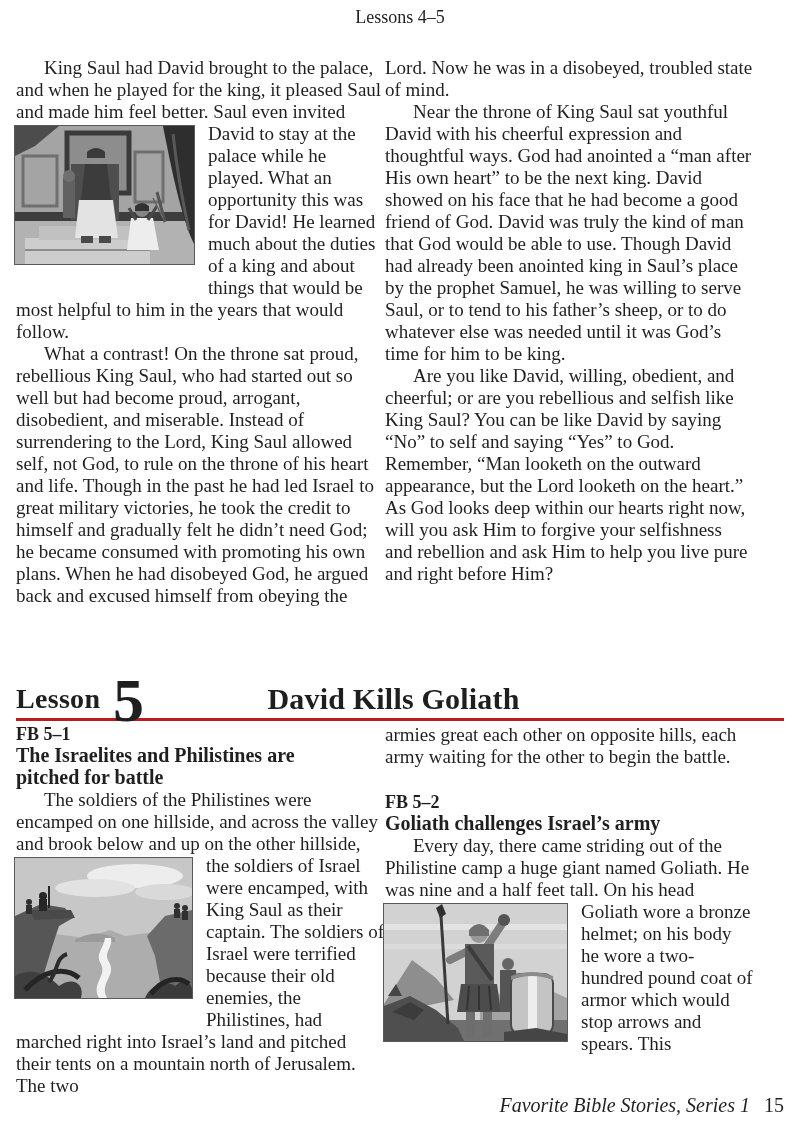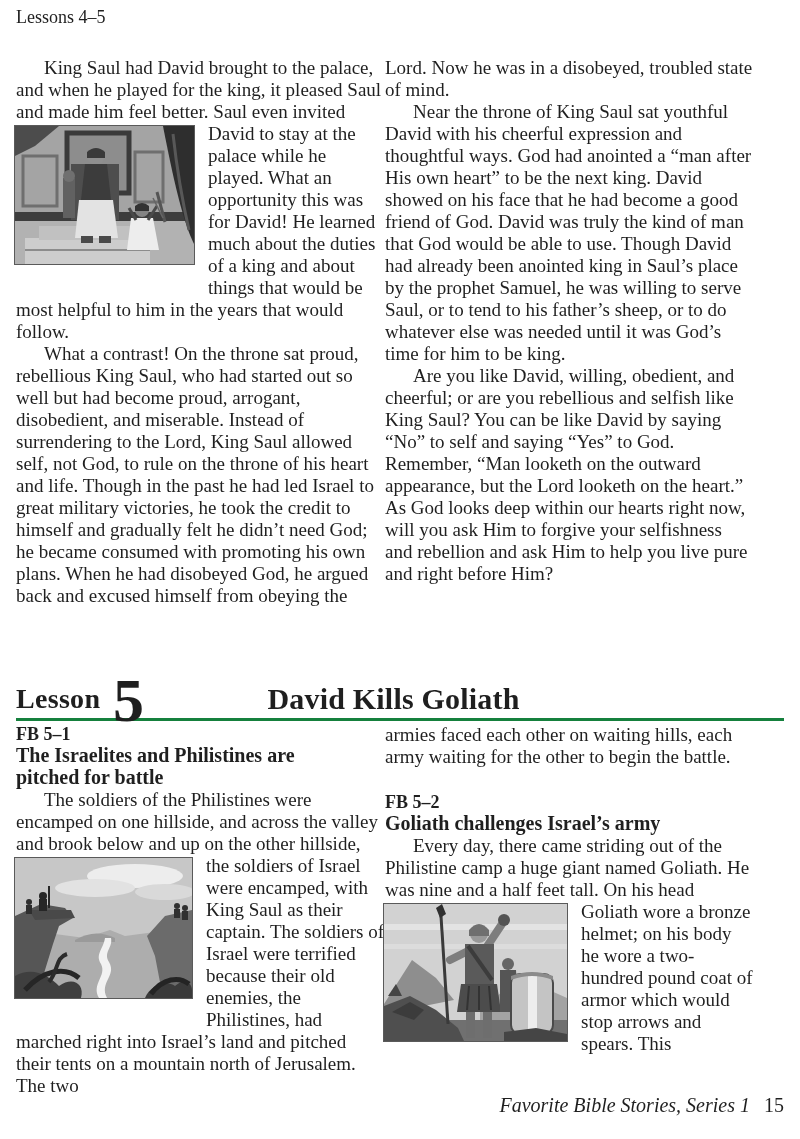--- a/index.html
+++ b/index.html
@@ -2,34 +2,34 @@
 <html><head>
 <meta charset="utf-8">
 <style>
   html,body{margin:0;padding:0;background:#ffffff;}
   body{
     width:800px;height:1139px;position:relative;overflow:hidden;
     font-family:"Liberation Serif","DejaVu Serif",serif;
     color:#1f1f1f;
   }
   .page{position:absolute;inset:0;padding:0 16px;box-sizing:border-box;}
-  .lessons-header{padding-top:7px;text-align:left;font-size:18px;line-height:20px;}
+  .lessons-header{padding-top:7px;text-align:center;font-size:18px;line-height:20px;}
   .cols{display:flex;}
   .cols-top{margin-top:30px;}
   .cols-bottom{margin-top:3px;}
   .col{width:369px;flex:0 0 369px;}
   p.body{margin:0;font-size:19px;line-height:22px;text-align:left;}
   .indent{text-indent:28px;}
   .img-float{
     float:left;margin:2px 13px 14px -2px;display:block;
     border:1px solid #5a5a5a;box-sizing:border-box;background:#b5b5b5;
   }
   .img-float svg{display:block;}
   
-  .lesson-bar{position:relative;height:47px;margin-top:64px;border-bottom:3px solid #15803d;}
+  .lesson-bar{position:relative;height:47px;margin-top:64px;border-bottom:3px solid #b91c1c;}
   .lesson-word{position:absolute;left:0;bottom:3px;font-size:28px;font-weight:bold;letter-spacing:.3px;}
   .lesson-num{position:absolute;left:97px;bottom:-11px;font-size:62px;line-height:0.9;font-weight:bold;z-index:2;}
   .lesson-title{position:absolute;left:0;right:13px;bottom:2px;text-align:center;font-size:30px;font-weight:bold;letter-spacing:.2px;}
   .lesson-ref{margin-top:4px;text-align:right;font-size:14px;font-style:italic;}
   
   .fb-label{font-size:18px;font-weight:bold;line-height:20px;margin:0;}
   .fb-heading{font-size:20px;font-weight:bold;line-height:22px;margin:0 0 1px 0;}
   .fb-heading.narrow{max-width:295px;}
   .fb-block2{margin-top:24px;}
   
@@ -128,21 +128,21 @@
             <path d="M10,132 C28,112 50,108 64,120" stroke="#262626" stroke-width="5" fill="none"></path>
             <path d="M34,124 C44,112 40,100 52,96" stroke="#2b2b2b" stroke-width="4" fill="none"></path>
             <path d="M177,140 L130,140 C136,126 152,122 160,128 C168,120 177,124 177,132 Z" fill="#3a3a3a"></path>
             <path d="M136,136 C148,120 164,118 174,126" stroke="#242424" stroke-width="5" fill="none"></path>
           </svg>
         </span>
         <span>the soldiers of Israel were encamped, with King Saul as their captain.  The soldiers of Israel were terrified because their old enemies, the Philistines, had marched right into Israel’s land and pitched their tents on a mountain north of Jerusalem.  The two</span>
       </p>
     </div>
     <div class="col">
-      <p class="body">armies faced each other on waiting hills, each army waiting for the other to begin the battle.</p>
+      <p class="body">armies great each other on opposite hills, each army waiting for the other to begin the battle.</p>
       <div class="fb-block2">
         <p class="fb-label">FB 5–2</p>
         <p class="fb-heading">Goliath challenges Israel’s army</p>
         <p class="body indent">
           <span>Every day, there came striding out of the Philistine camp a huge giant named Goliath.  He was nine and a half feet tall.  On his</span>
           <span class="img-float" style="width:185px;height:139px;">
             <svg width="183" height="137" viewBox="0 0 183 137">
               <rect x="0" y="0" width="183" height="137" fill="#d2d2d2"></rect>
               <rect x="0" y="20" width="183" height="6" fill="#e3e3e3"></rect>
               <rect x="0" y="40" width="183" height="5" fill="#dcdcdc"></rect>

